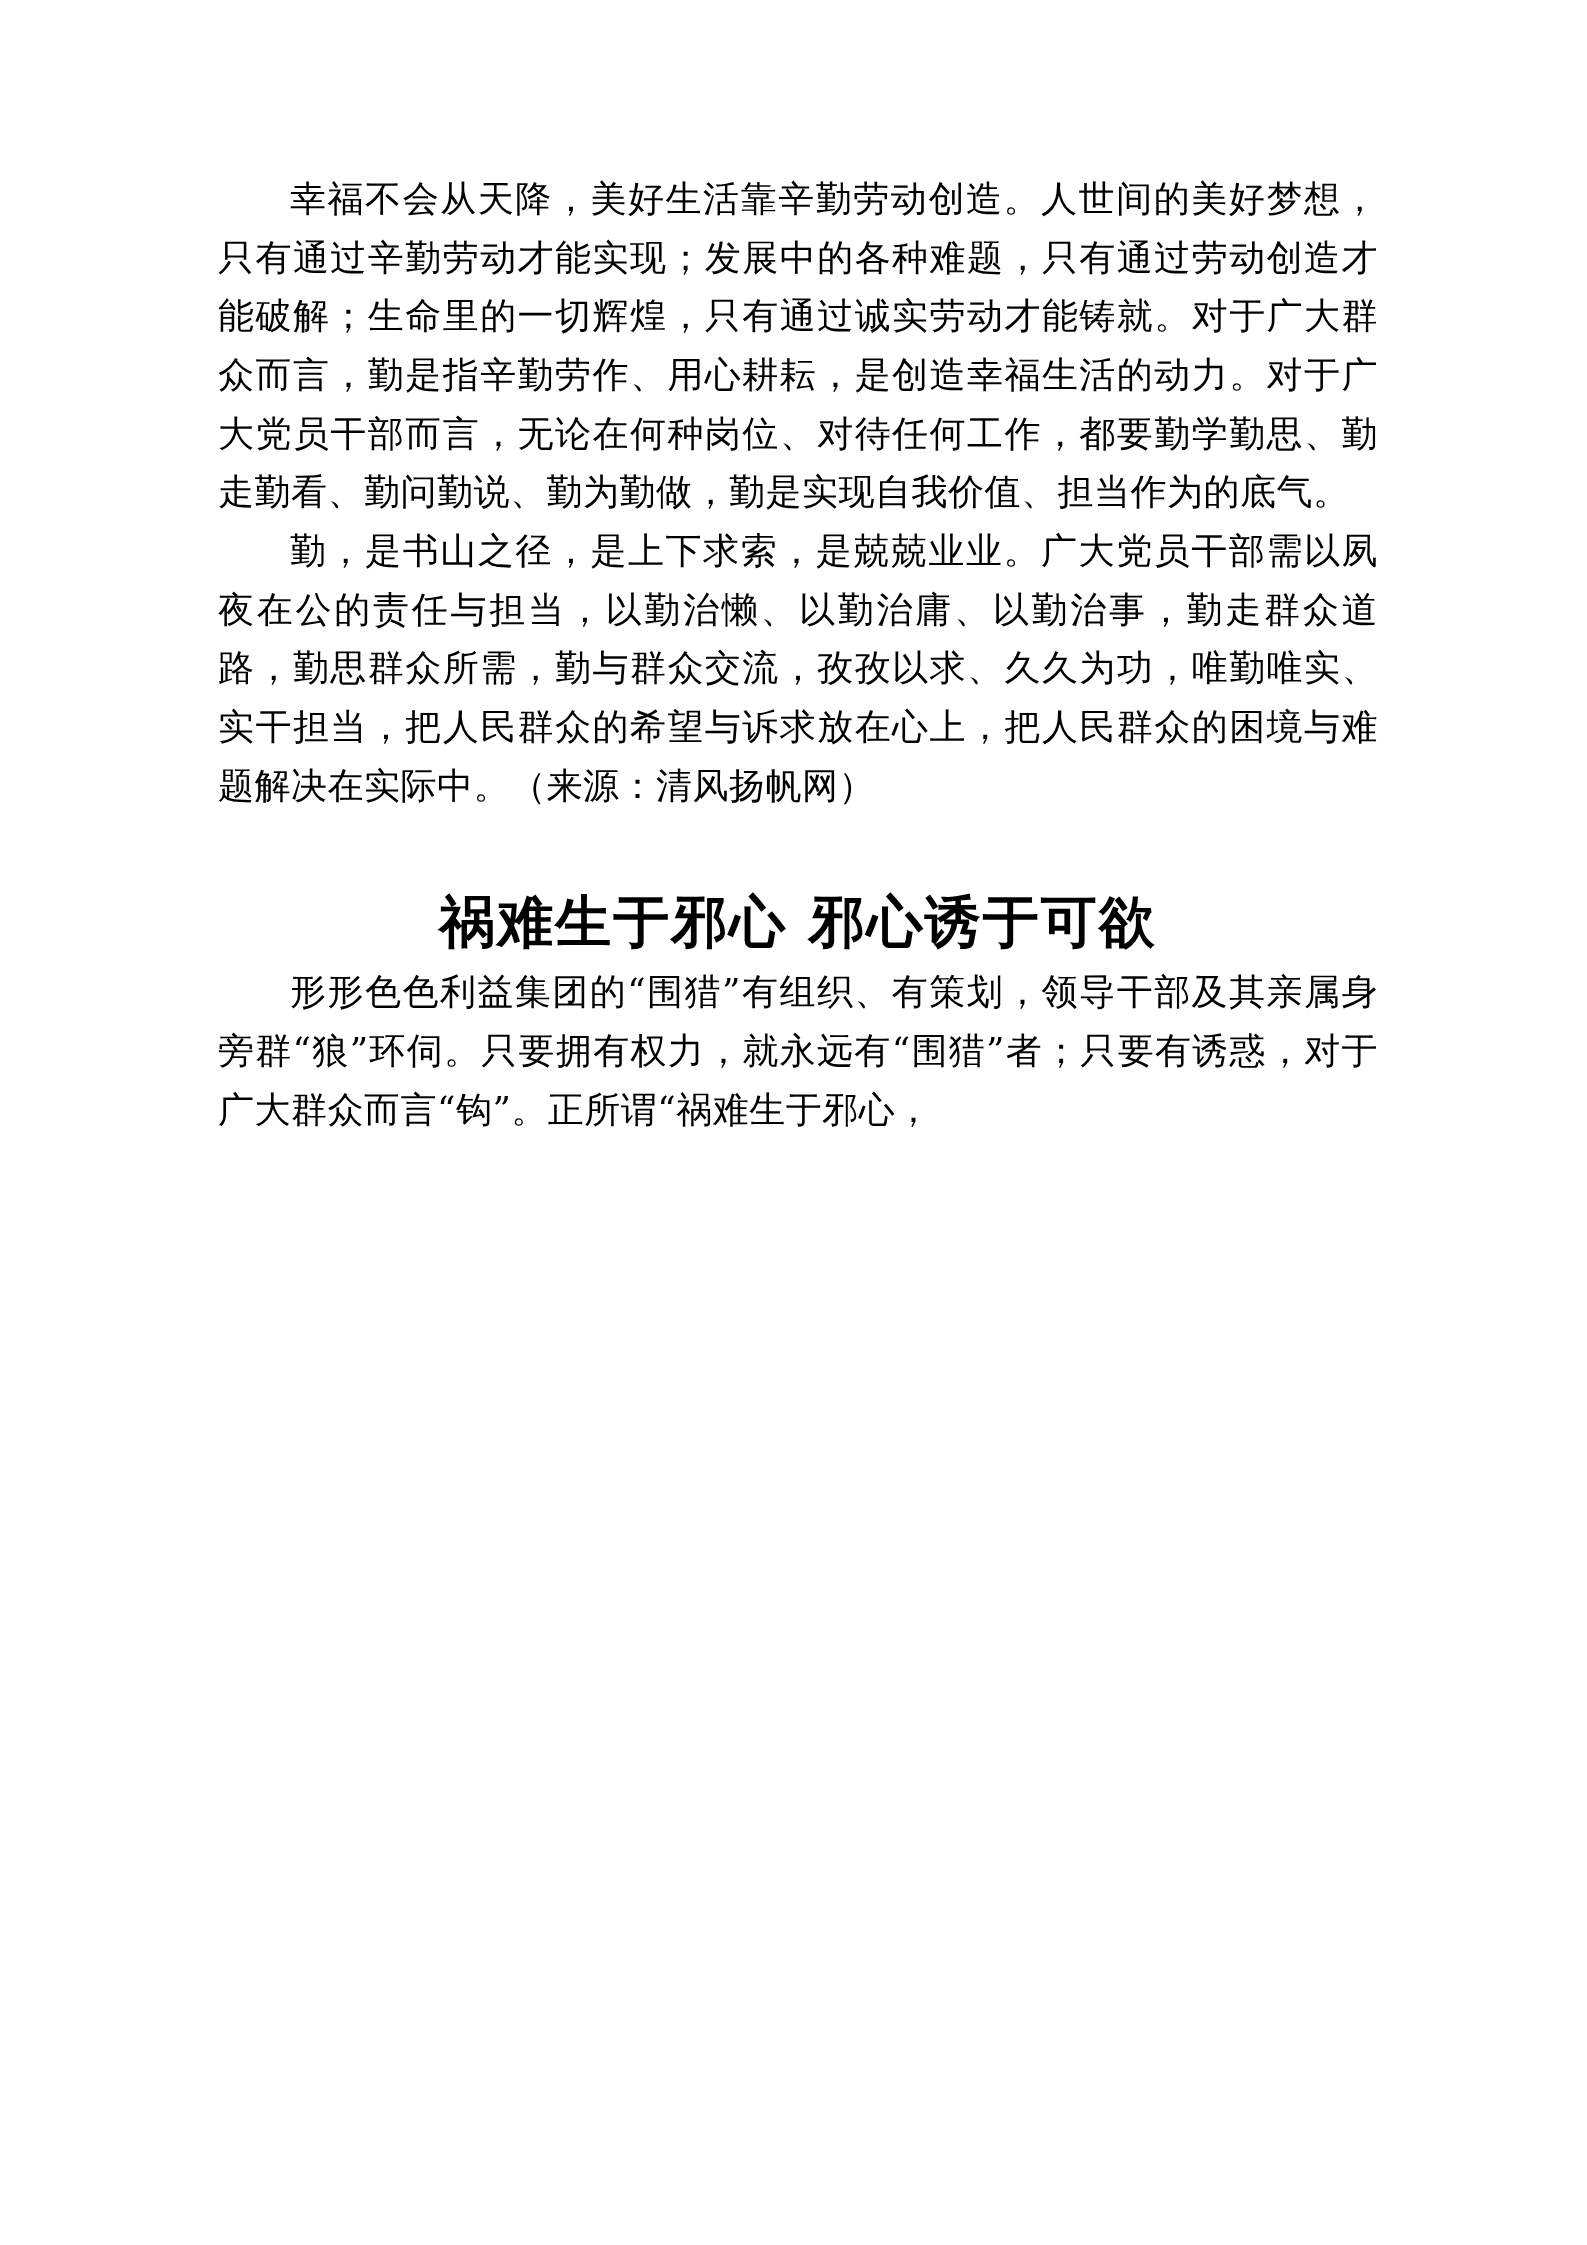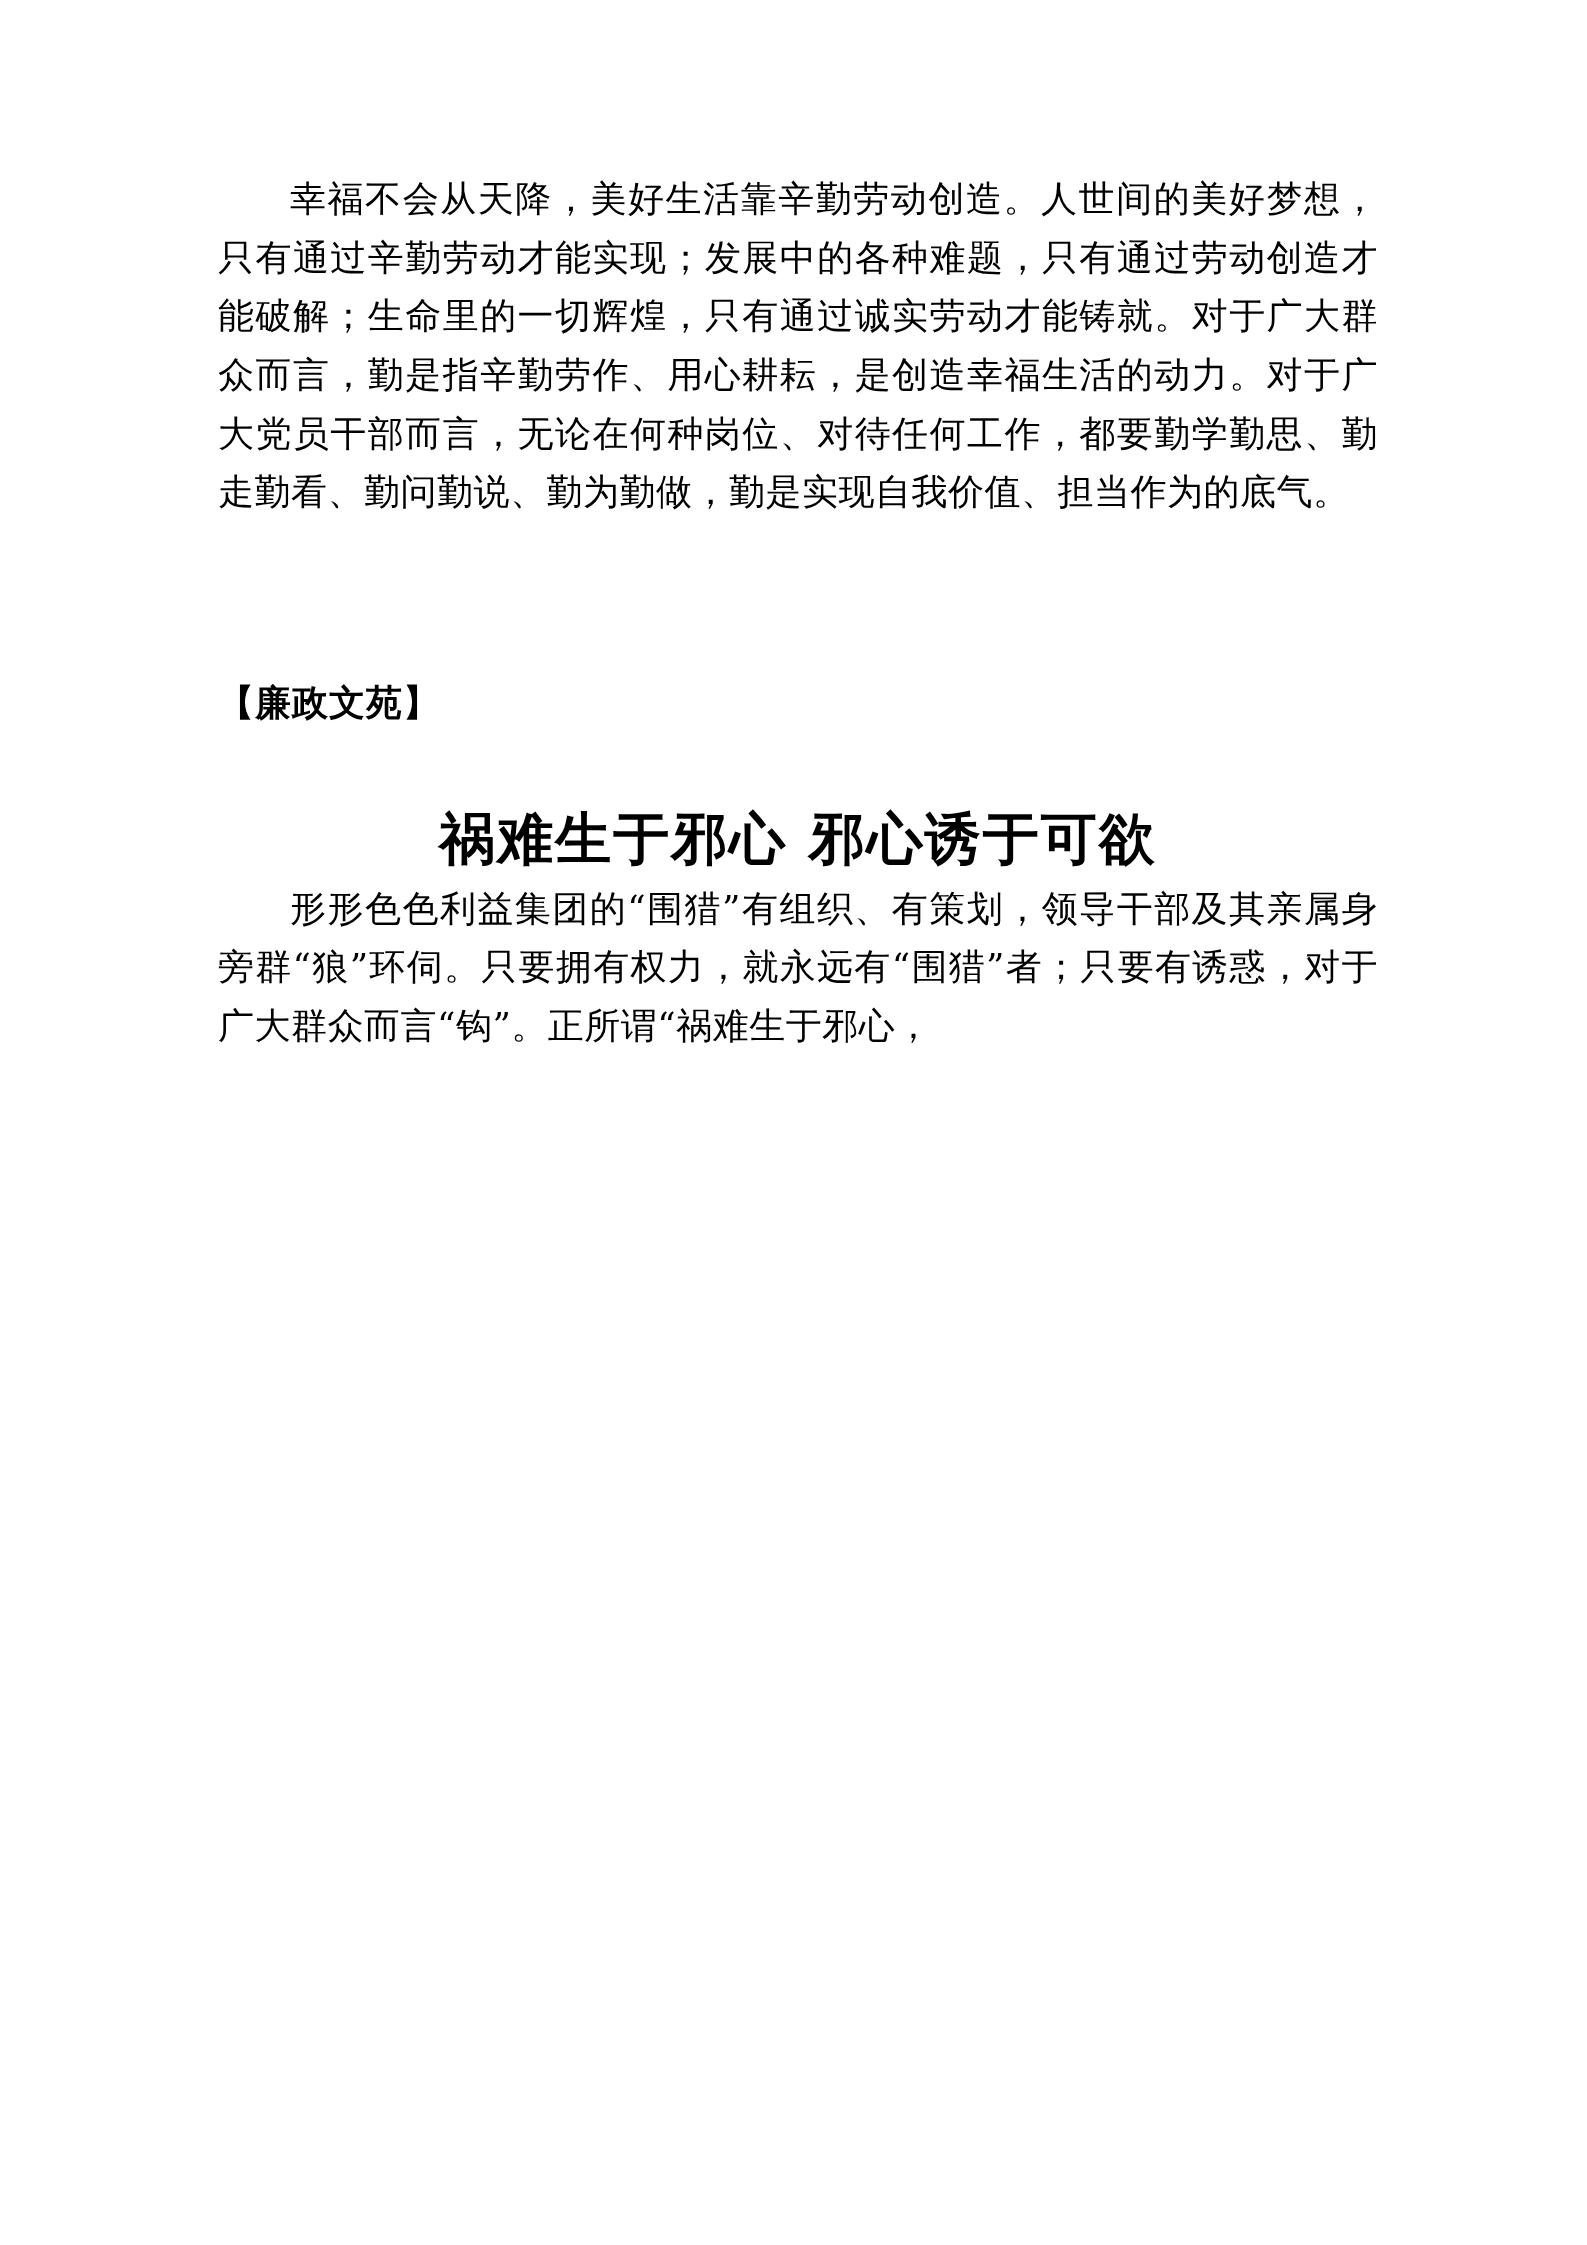--- a/index.html
+++ b/index.html
@@ -62,22 +62,22 @@
     letter-spacing: 2px;
   }
 </style>
 </head>
 <body>
 
 <div class="page">
   <div class="content">
 
     <p class="body-para">幸福不会从天降，美好生活靠辛勤劳动创造。人世间的美好梦想，只有通过辛勤劳动才能实现；发展中的各种难题，只有通过劳动创造才能破解；生命里的一切辉煌，只有通过诚实劳动才能铸就。对于广大群众而言，勤是指辛勤劳作、用心耕耘，是创造幸福生活的动力。对于广大党员干部而言，无论在何种岗位、对待任何工作，都要勤学勤思、勤走勤看、勤问勤说、勤为勤做，勤是实现自我价值、担当作为的底气。</p>
+    <p class="body-para">勤，是书山之径，是上下求索，是兢兢业业。广大党员干部需以夙夜在公的责任与担当，以勤治懒、以勤治庸、以勤治事，勤走群众道路，勤思群众所需，勤与群众交流，孜孜以求、久久为功，唯勤唯实、实干担当，把人民群众的希望与诉求放在心上，把人民群众的困境与难题解决在实际中。（来源：清风扬帆网）</p>
 
-    <div class="section-tag">【廉政文苑】</div>
 
     <div class="article-title">祸难生于邪心  邪心诱于可欲</div>
 
     <p class="body-para after-title">形形色色利益集团的“围猎”有组织、有策划，领导干部及其亲属身旁群“狼”环伺。只要拥有权力，就永远有“围猎”者；只要有诱惑，对于广大群众而言“钩”。正所谓“祸难生于邪心，</p>
 
   </div>
 
   <div class="footer">- 5 -</div>
 </div>
 

